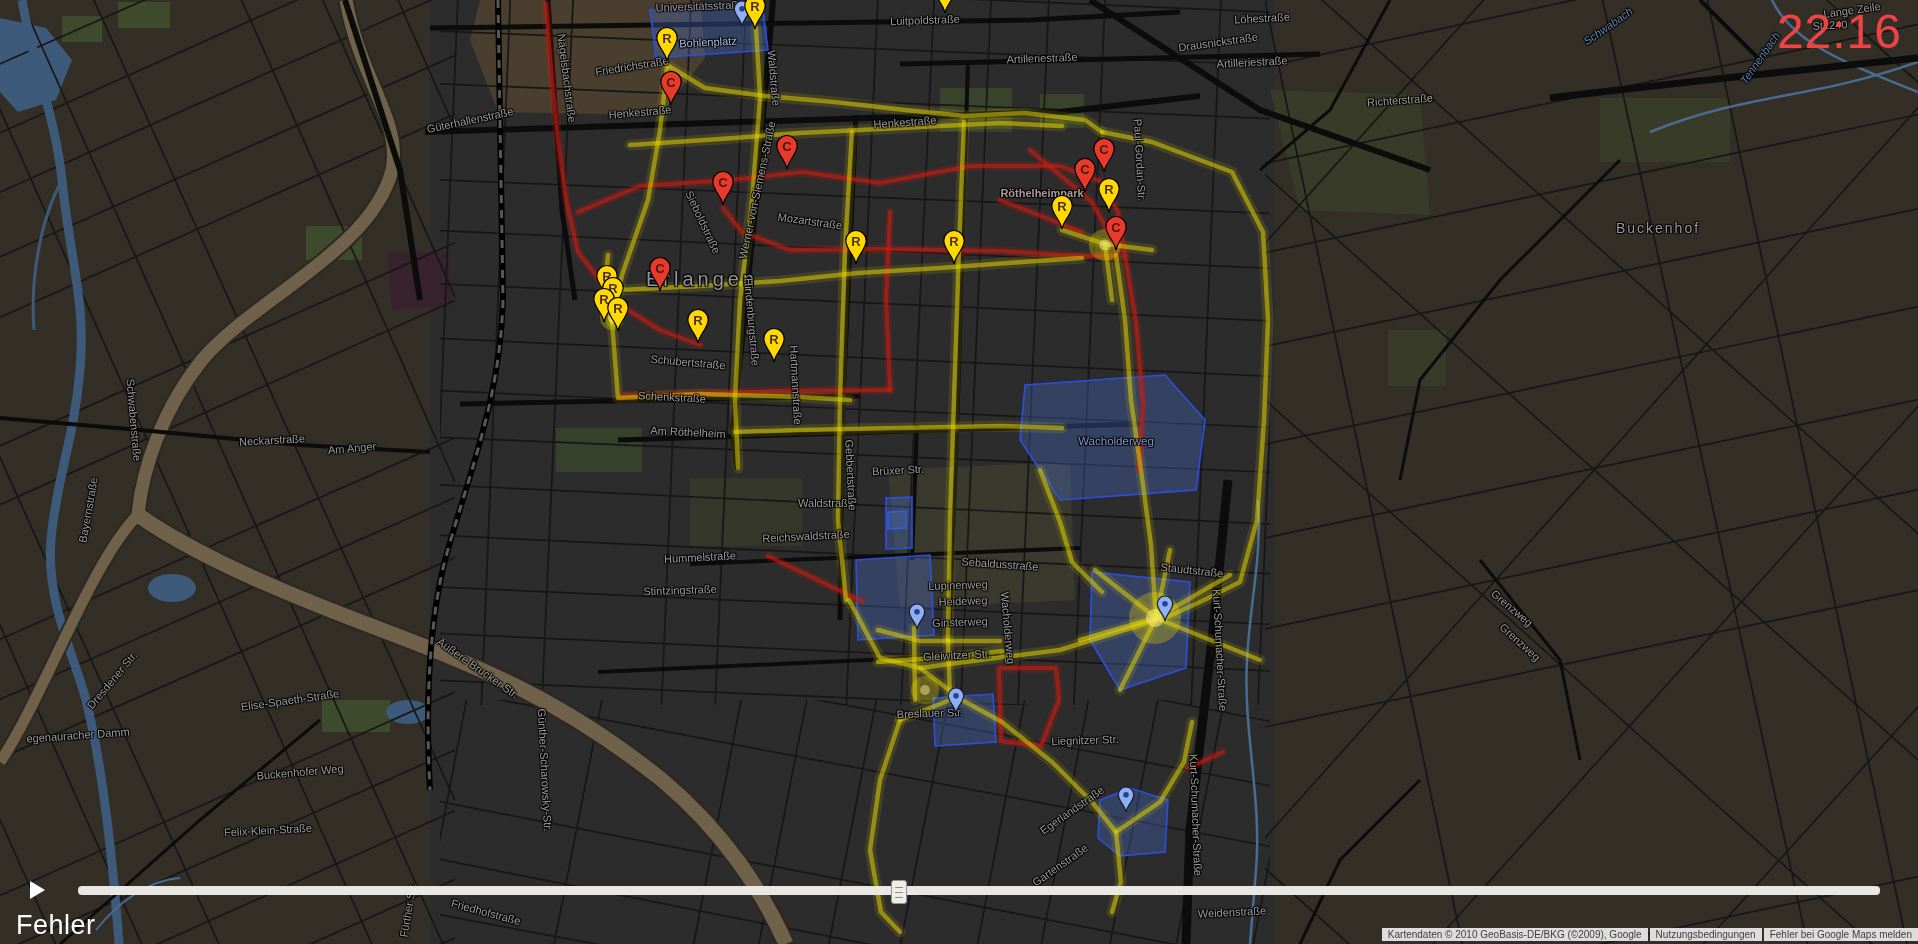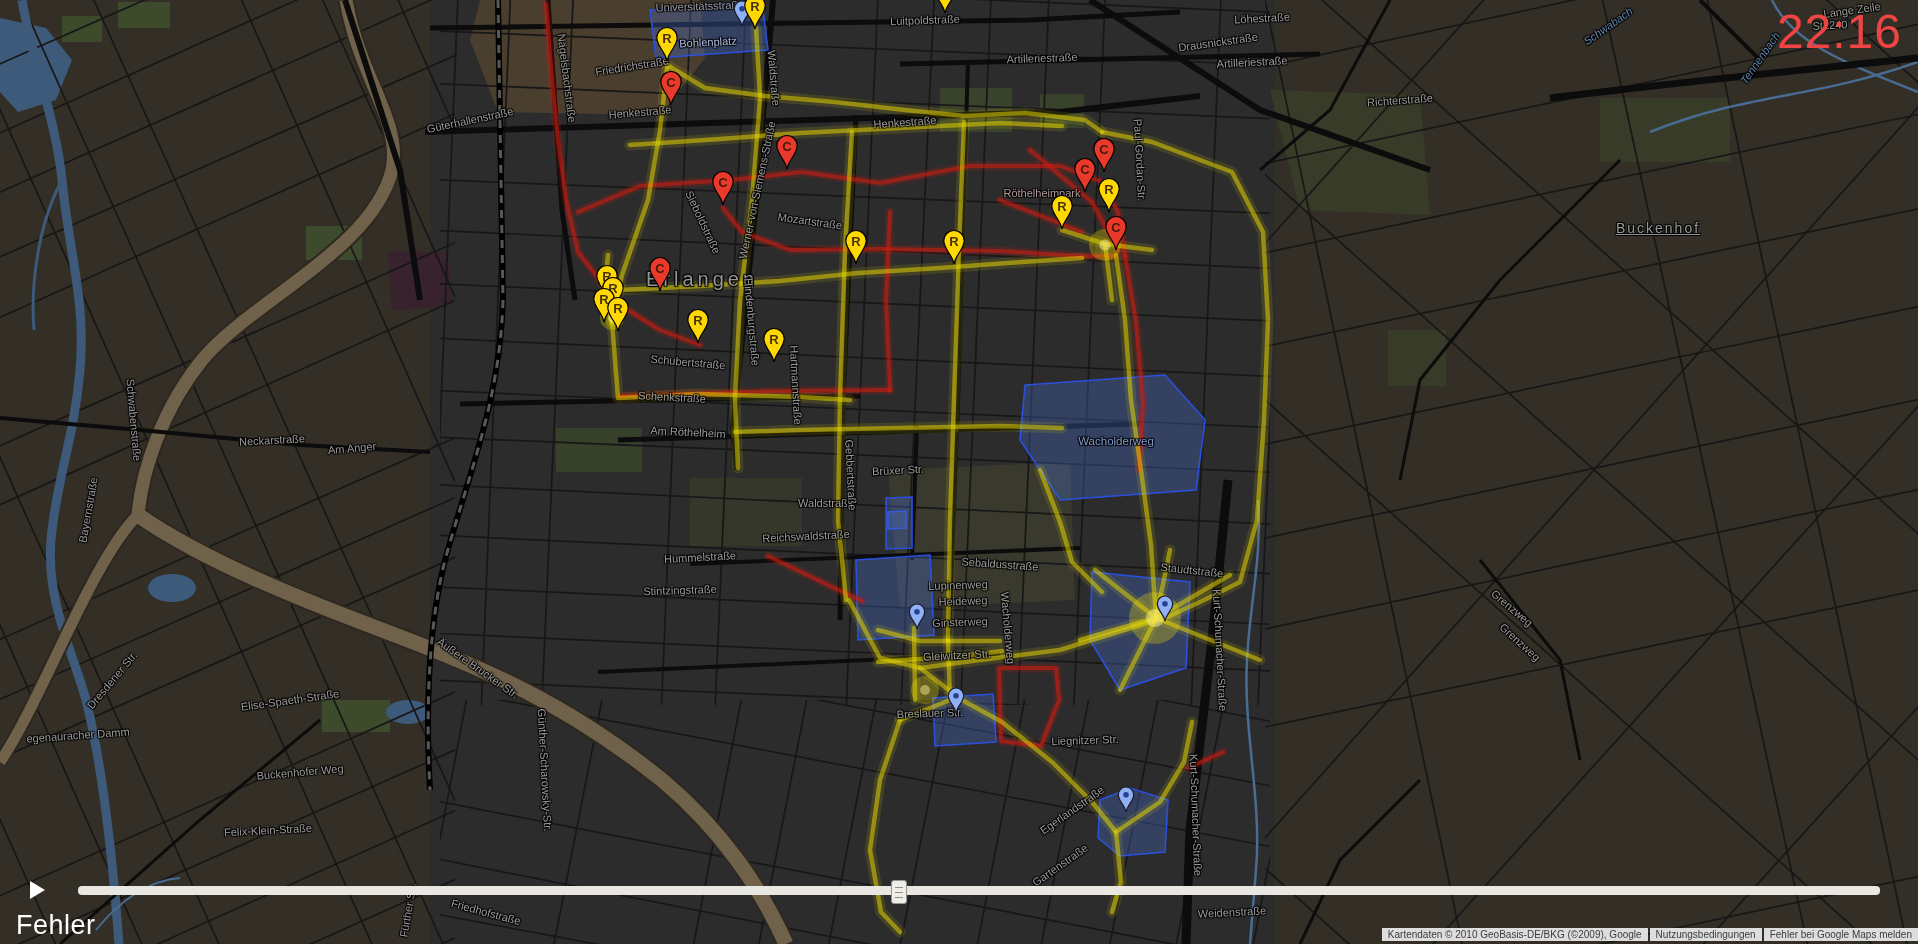--- a/index.html
+++ b/index.html
@@ -502,21 +502,21 @@
       <circle cx="1105" cy="245" r="16" fill="#ecdc00" fill-opacity="0.3"></circle>
       <circle cx="1105" cy="245" r="5.6" fill="#fff8a0" fill-opacity="0.45"></circle>
       <circle cx="925" cy="690" r="14" fill="#ecdc00" fill-opacity="0.3"></circle>
       <circle cx="925" cy="690" r="4.8999999999999995" fill="#fff8a0" fill-opacity="0.45"></circle>
       <circle cx="612" cy="318" r="12" fill="#ecdc00" fill-opacity="0.3"></circle>
       <circle cx="612" cy="318" r="4.199999999999999" fill="#fff8a0" fill-opacity="0.45"></circle>
     </svg>
 
   <div class="layer" id="labels">
       <div class="lbl city" style="left: 702px; top: 279px; --r: 0deg;">Erlangen</div>
-      <div class="lbl city2" style="left: 1658px; top: 228px; text-decoration: underline; --r: 0deg;">Buckenhof</div>
+      <div class="lbl city2" style="left: 1658px; top: 228px; --r: 0deg;">Buckenhof</div>
       <div class="lbl" style="left: 925px; top: 20px; --r: -2deg;">Luitpoldstraße</div>
       <div class="lbl" style="left: 1262px; top: 18px; --r: -3deg;">Löhestraße</div>
       <div class="lbl" style="left: 1852px; top: 10px; --r: -8deg;">Lange Zeile</div>
       <div class="lbl w" style="left: 1608px; top: 26px; --r: -35deg;">Schwabach</div>
       <div class="lbl" style="left: 1830px; top: 25px; --r: -3deg;">St2240</div>
       <div class="lbl w" style="left: 1760px; top: 58px; --r: -55deg;">Tennenbach</div>
       <div class="lbl" style="left: 1218px; top: 42px; --r: -8deg;">Drausnickstraße</div>
       <div class="lbl" style="left: 1042px; top: 58px; --r: -2deg;">Artilleriestraße</div>
       <div class="lbl" style="left: 1252px; top: 62px; --r: -3deg;">Artilleriestraße</div>
       <div class="lbl" style="left: 1400px; top: 100px; --r: -4deg;">Richterstraße</div>
@@ -529,21 +529,21 @@
       <div class="lbl" style="left: 700px; top: 6px; --r: -2deg;">Universitätsstraße</div>
       <div class="lbl a" style="left: 708px; top: 42px; --r: -3deg;">Bohlenplatz</div>
       <div class="lbl" style="left: 757px; top: 190px; --r: -78deg;">Werner-von-Siemens-Straße</div>
       <div class="lbl" style="left: 810px; top: 221px; --r: 8deg;">Mozartstraße</div>
       <div class="lbl" style="left: 703px; top: 222px; --r: 65deg;">Sieboldstraße</div>
       <div class="lbl" style="left: 752px; top: 322px; --r: 85deg;">Hindenburgstraße</div>
       <div class="lbl" style="left: 796px; top: 385px; --r: 87deg;">Hartmannstraße</div>
       <div class="lbl" style="left: 688px; top: 362px; --r: 5deg;">Schubertstraße</div>
       <div class="lbl" style="left: 672px; top: 397px; --r: 3deg;">Schenkstraße</div>
       <div class="lbl" style="left: 688px; top: 432px; --r: 3deg;">Am Röthelheim</div>
-      <div class="lbl p" style="left: 1042px; top: 193px; --r: 0deg;">Röthelheimpark</div>
+      <div class="lbl p" style="left: 1042px; top: 193px; font-weight: bold; --r: 0deg;">Röthelheimpark</div>
       <div class="lbl" style="left: 1140px; top: 160px; --r: 87deg;">Paul-Gordan-Str.</div>
       <div class="lbl a2" style="left: 1116px; top: 441px; --r: 0deg;">Wacholderweg</div>
       <div class="lbl" style="left: 898px; top: 470px; --r: -3deg;">Brüxer Str.</div>
       <div class="lbl" style="left: 826px; top: 503px; --r: 0deg;">Waldstraße</div>
       <div class="lbl" style="left: 806px; top: 536px; --r: -3deg;">Reichswaldstraße</div>
       <div class="lbl" style="left: 700px; top: 557px; --r: -3deg;">Hummelstraße</div>
       <div class="lbl" style="left: 1000px; top: 564px; --r: 4deg;">Sebaldusstraße</div>
       <div class="lbl" style="left: 958px; top: 585px; --r: -2deg;">Lupinenweg</div>
       <div class="lbl" style="left: 963px; top: 601px; --r: -2deg;">Heideweg</div>
       <div class="lbl" style="left: 960px; top: 622px; --r: -2deg;">Ginsterweg</div>

